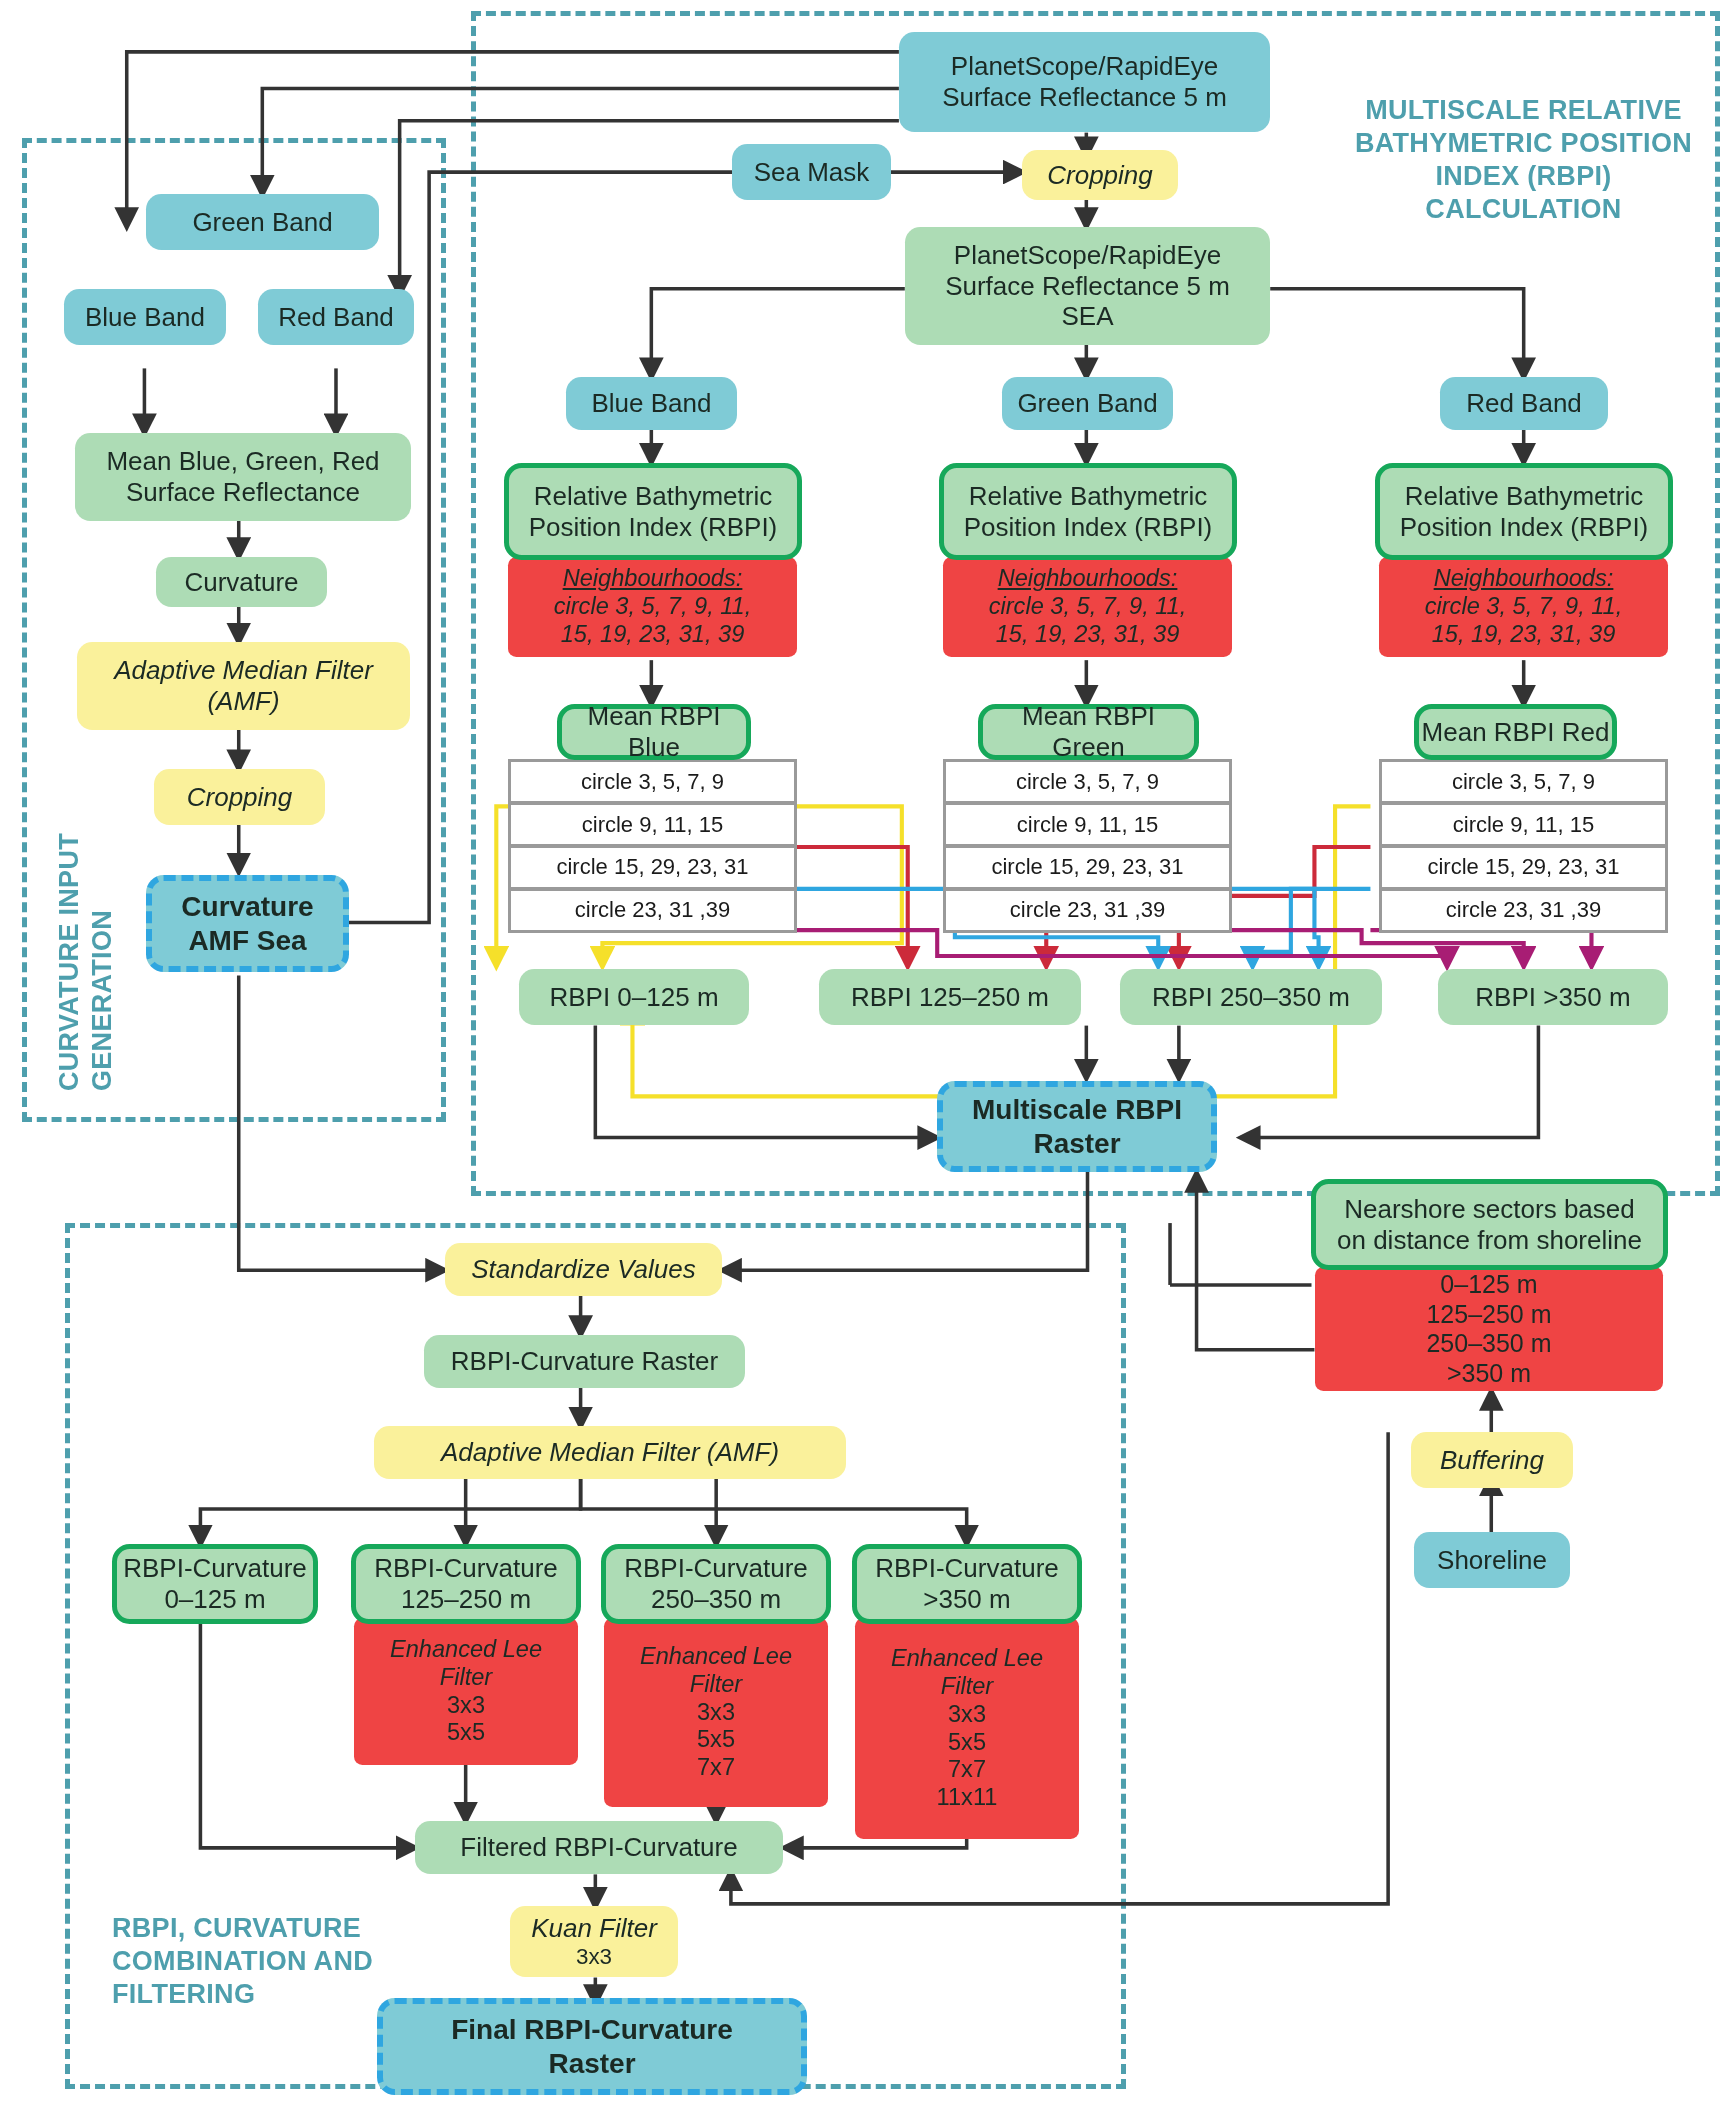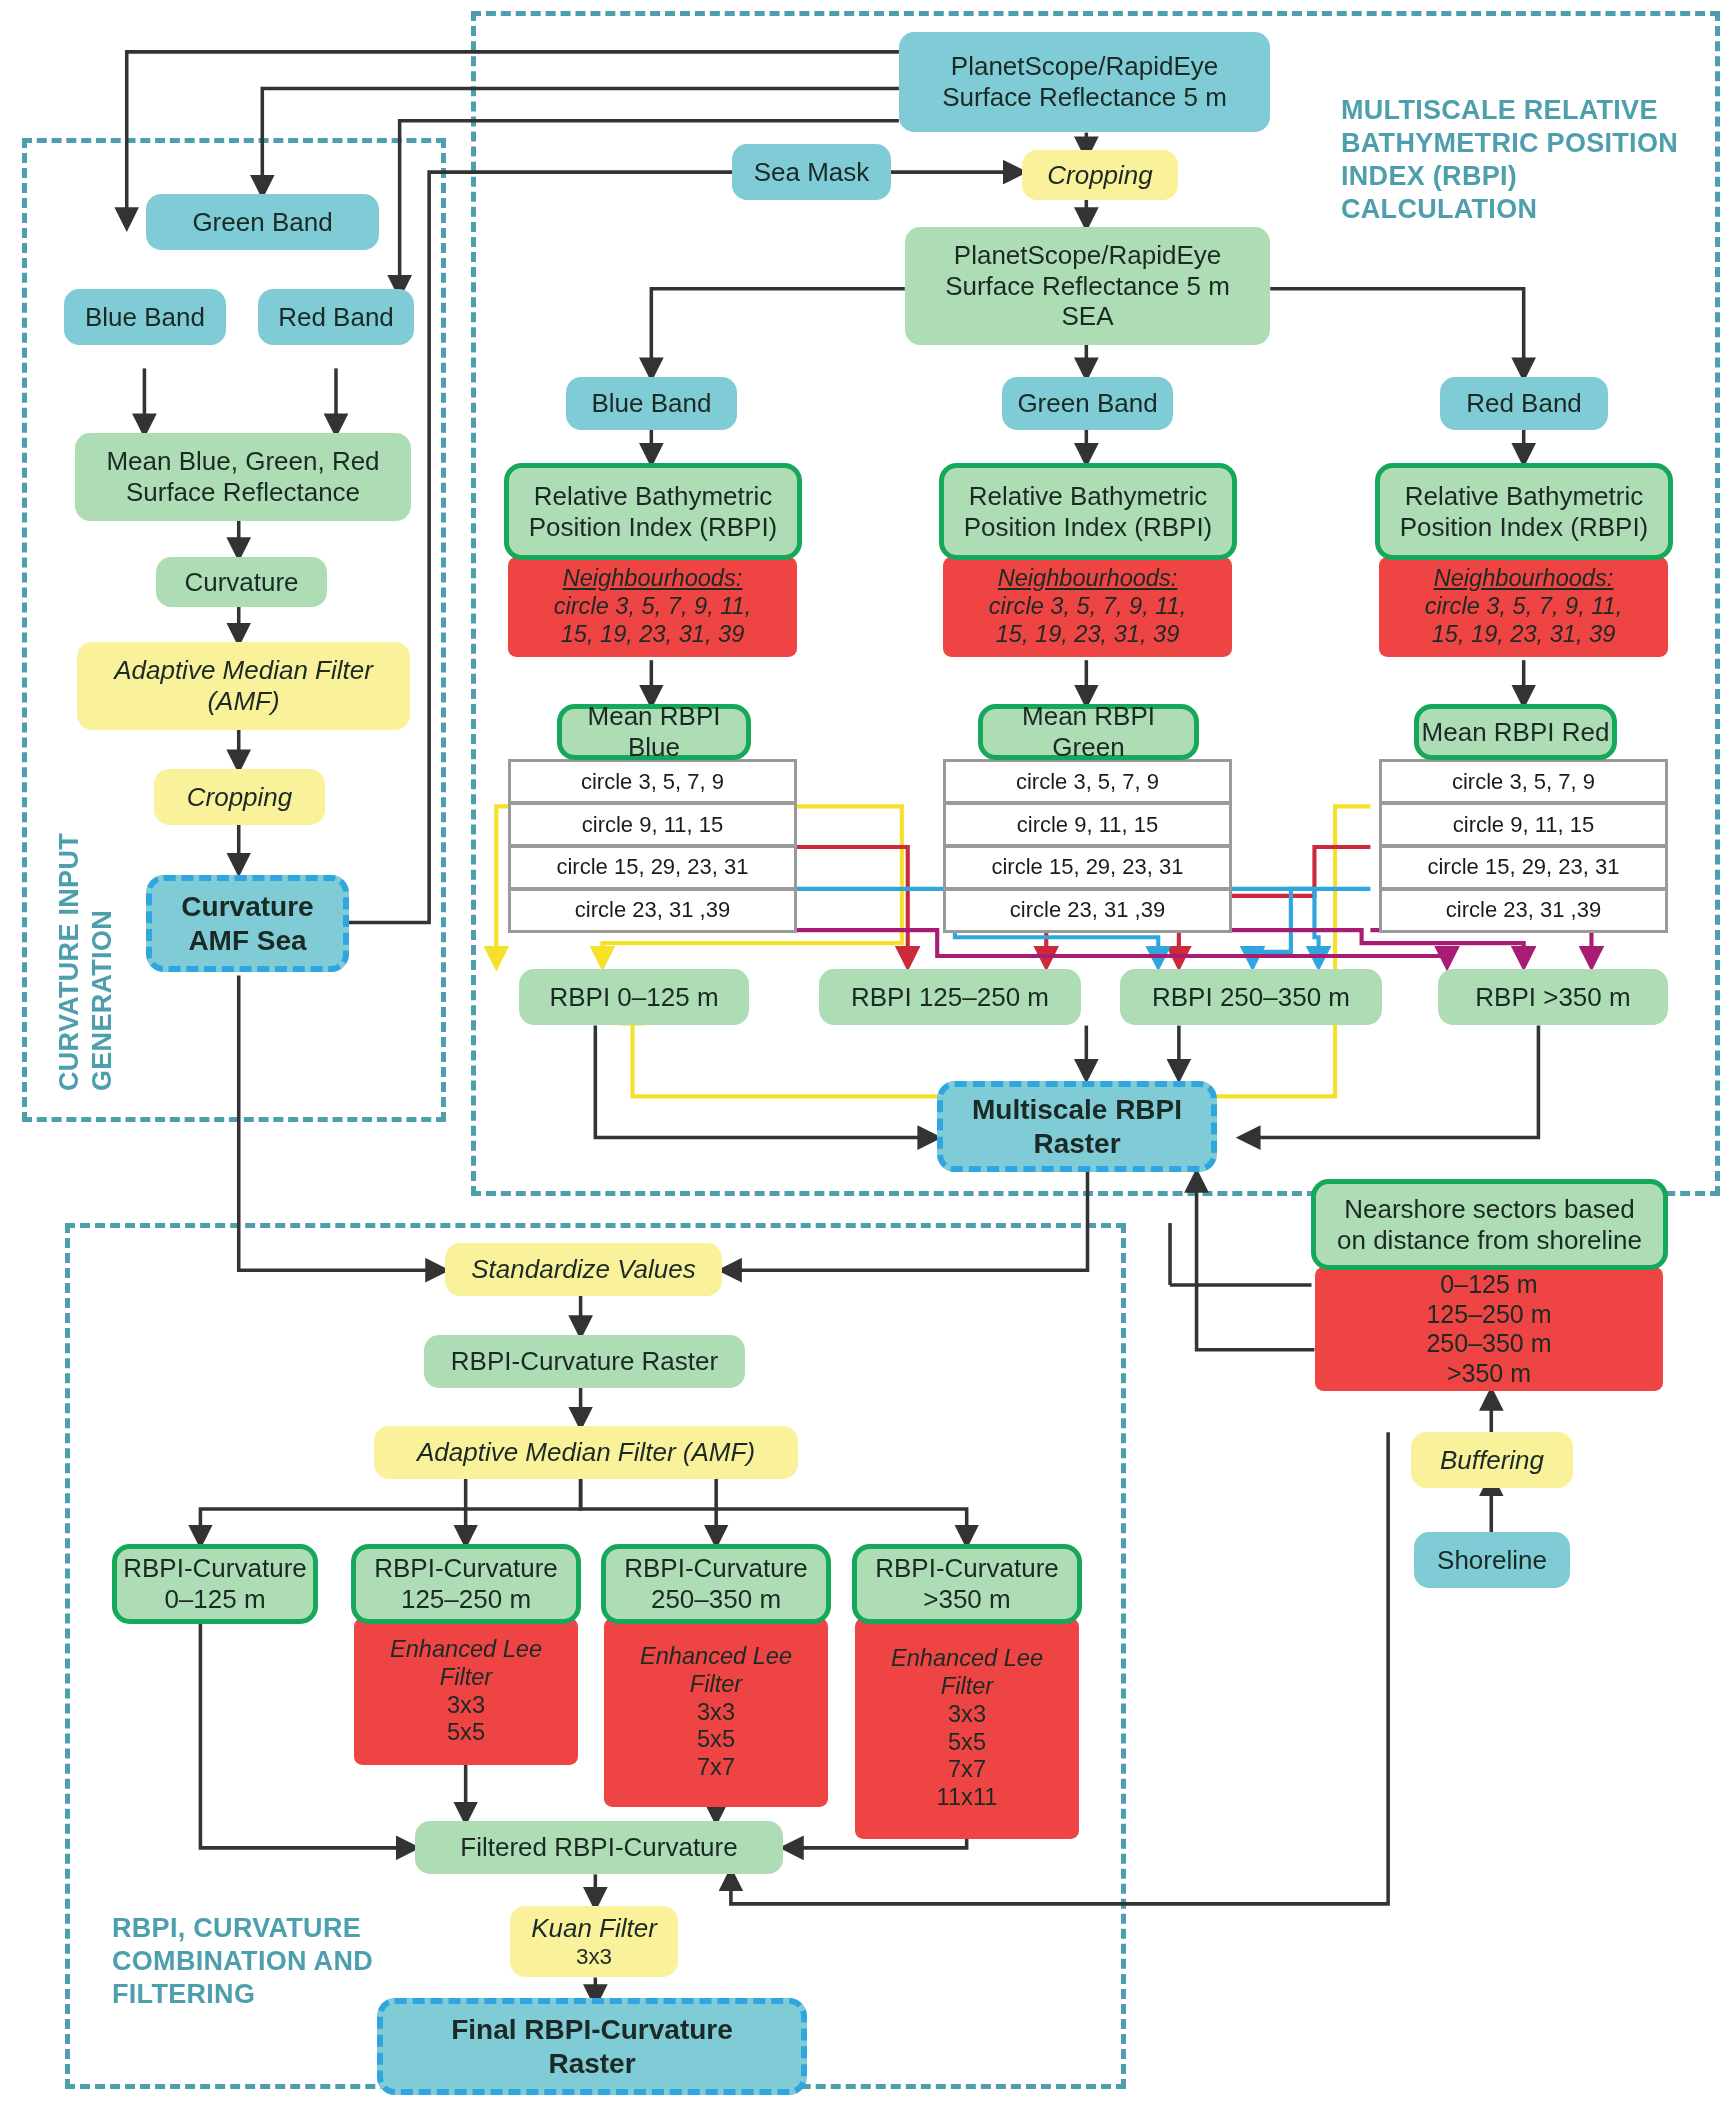--- a/index.html
+++ b/index.html
@@ -173,21 +173,21 @@
   <div class="node dashbox" style="left:146px;top:875px;width:203px;height:97px;">
       <div>Curvature</div>
       <div>AMF Sea</div>
     </div>
 
   <div class="sectlabel vert" style="left:53px;top:678px;width:71px;height:413px;">
       <div>CURVATURE INPUT</div>
       <div>GENERATION</div>
     </div>
 
-  <div class="sectlabel" style="left:1341px;top:94px;width:365px;height:118px;text-align:left;">
+  <div class="sectlabel" style="left:1341px;top:94px;width:365px;height:118px;text-align:center;">
       <div>MULTISCALE RELATIVE</div>
       <div>BATHYMETRIC POSITION</div>
       <div>INDEX (RBPI) CALCULATION</div>
     </div>
 
   <div class="node blue" style="left:566px;top:377px;width:171px;height:53px;">Blue Band</div>
   <div class="node greenout" style="left:504px;top:463px;width:298px;height:97px;">
       <div>Relative Bathymetric</div>
       <div>Position Index (RBPI)</div>
     </div>
@@ -264,21 +264,21 @@
       <div>0–125 m</div>
       <div>125–250 m</div>
       <div>250–350 m</div>
       <div>&gt;350 m</div>
     </div>
   <div class="node yellow" style="left:1411px;top:1432px;width:162px;height:56px;">Buffering</div>
   <div class="node blue" style="left:1414px;top:1532px;width:156px;height:56px;">Shoreline</div>
 
   <div class="node green" style="left:424px;top:1335px;width:321px;height:53px;">RBPI-Curvature Raster</div>
   <div class="node yellow" style="left:445px;top:1243px;width:277px;height:53px;">Standardize Values</div>
-  <div class="node yellow" style="left:374px;top:1426px;width:424px;height:53px;">Adaptive Median Filter (AMF)</div>
+  <div class="node yellow" style="left:374px;top:1426px;width:472px;height:53px;">Adaptive Median Filter (AMF)</div>
 
   <div class="node greenout" style="left:112px;top:1544px;width:206px;height:80px;">
       <div>RBPI-Curvature</div>
       <div>0–125 m</div>
     </div>
   <div class="node greenout" style="left:351px;top:1544px;width:230px;height:80px;">
       <div>RBPI-Curvature</div>
       <div>125–250 m</div>
     </div>
   <div class="node greenout" style="left:601px;top:1544px;width:230px;height:80px;">

